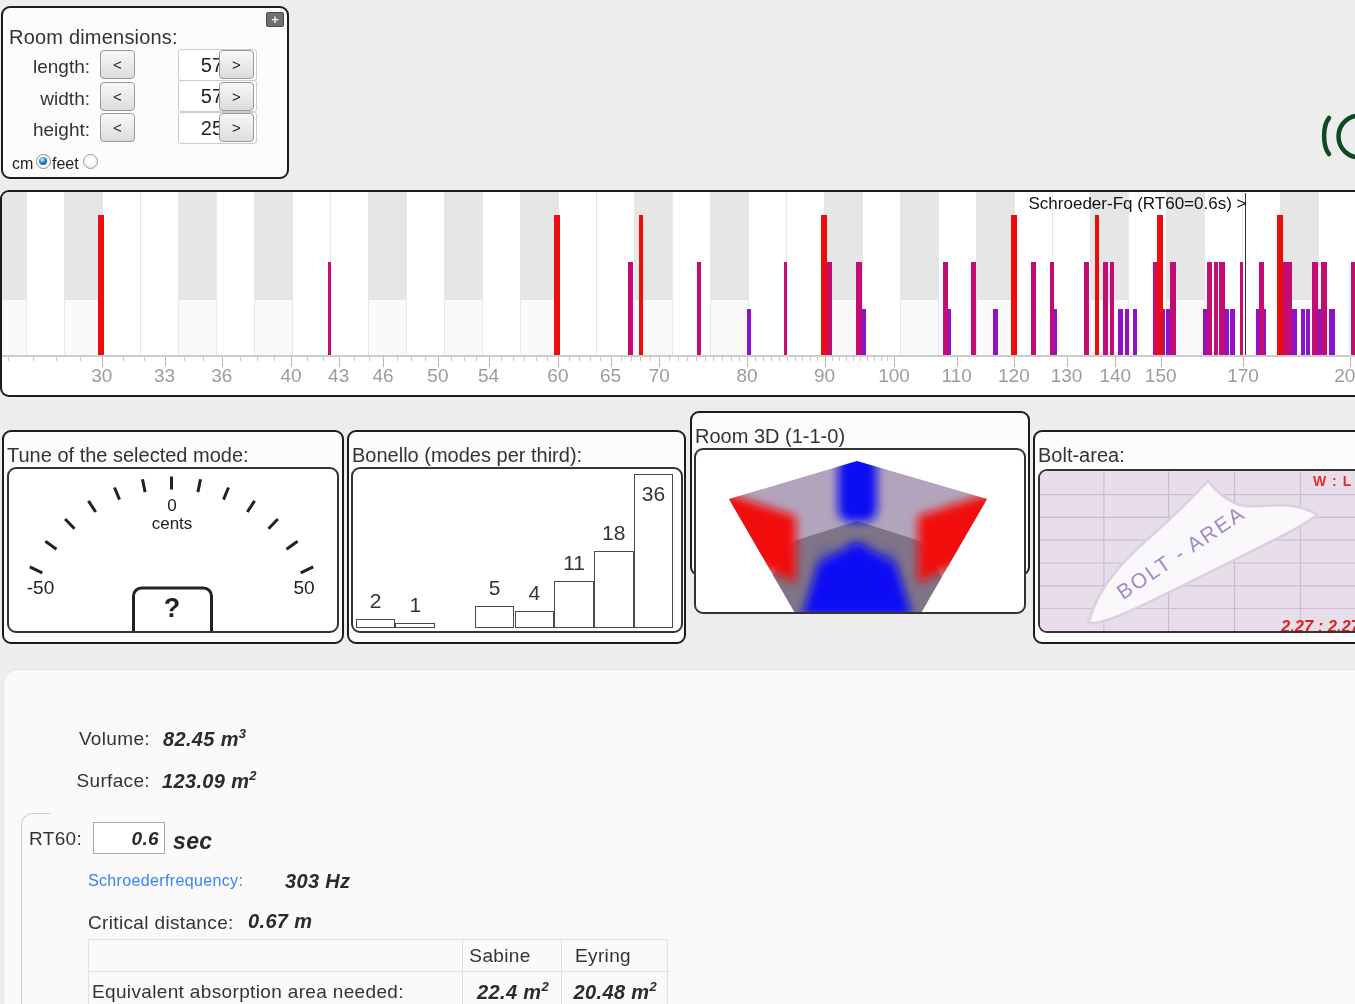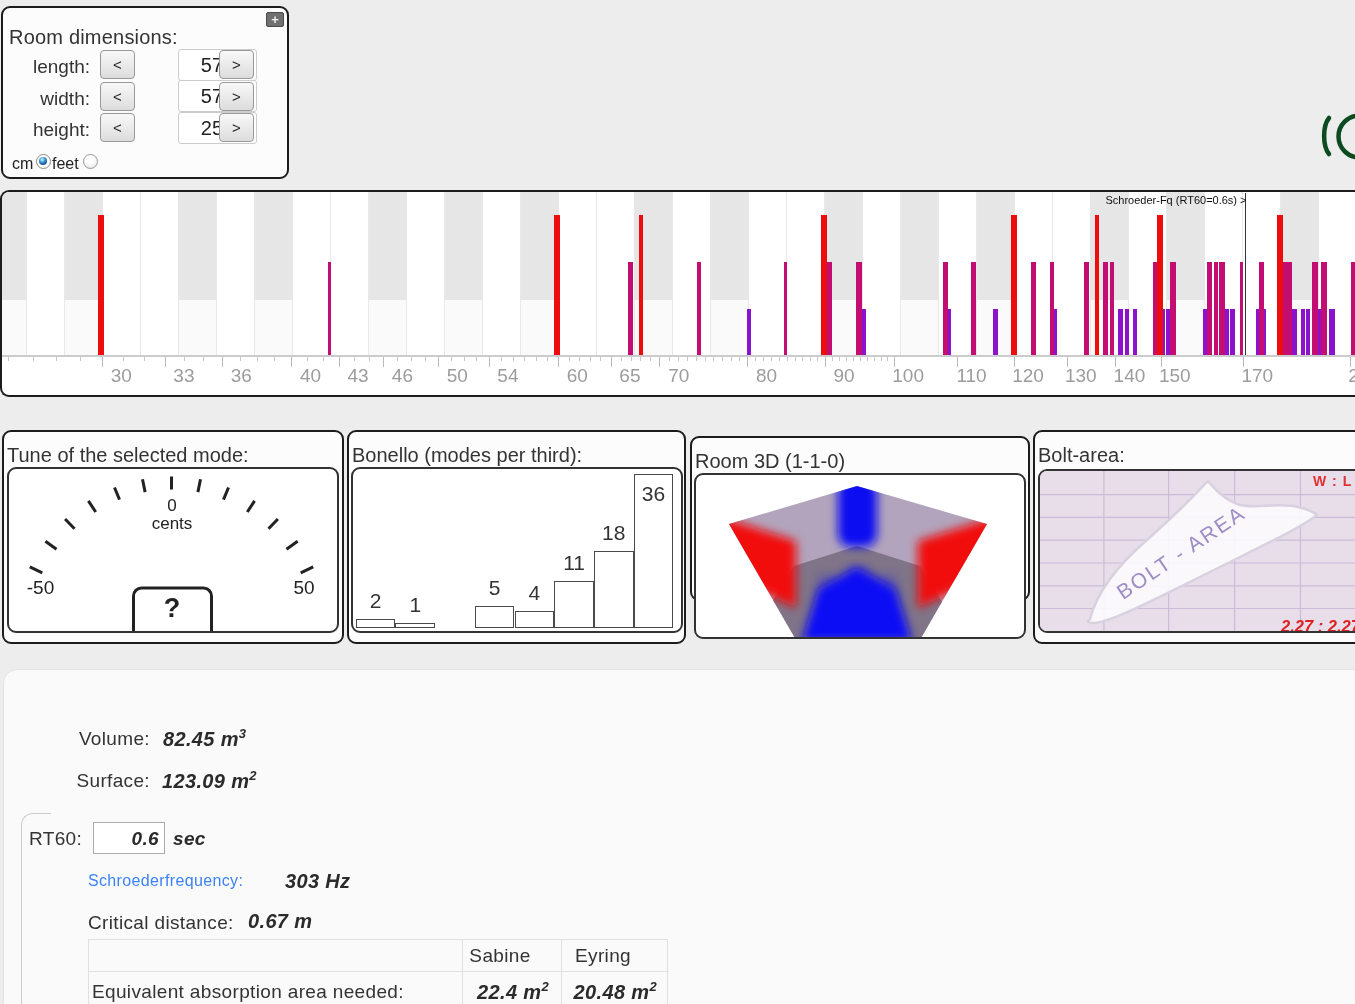--- a/index.html
+++ b/index.html
@@ -1,19 +1,19 @@
 <!DOCTYPE html>
 <html><head><meta charset="utf-8"><style>
 * { margin:0; padding:0; box-sizing:border-box; }
 html,body { width:1355px; height:1004px; overflow:hidden; background:#ededee;
   font-family:"Liberation Sans", sans-serif; }
 .panel { position:absolute; background:#fcfcfc; border:2.5px solid #1c1c1c; border-radius:9px; }
 .ibox { position:absolute; background:#fff; border:2px solid #333; border-radius:9px; overflow:hidden; }
 .ptitle { position:absolute; left:3px; top:12px; font-size:20px; color:#333; white-space:nowrap; }
-.xlab { position:absolute; top:365px; width:60px; text-align:right; font-size:19px; color:#9c9c9c; }
+.xlab { position:absolute; top:365px; width:60px; text-align:center; font-size:19px; color:#9c9c9c; }
 .btn { position:absolute; width:35px; height:29px; border:1px solid #999; border-radius:4px;
   background:linear-gradient(#f8f8f8,#ececec 45%,#dcdcdc); text-align:center; font-size:15px;
   color:#222; line-height:27px; }
 .inp { position:absolute; width:79px; height:32px; border:1px solid #ccc; border-radius:3px;
   background:#fff; text-align:center; font-size:20px; color:#222; line-height:31px;margin-left:40px; }
 .lbl { position:absolute; font-size:19px; color:#333; }
 .biv { font-weight:bold; font-style:italic; color:#2b2b2b; letter-spacing:0.4px; }
 #bp div { letter-spacing:0.35px; }
 sup { font-size:13px; }
 </style></head><body>
@@ -212,21 +212,21 @@
 <div class="xlab" style="left:795.1px">90</div>
 <div class="xlab" style="left:864.5px">100</div>
 <div class="xlab" style="left:927.2px">110</div>
 <div class="xlab" style="left:984.4px">120</div>
 <div class="xlab" style="left:1037.1px">130</div>
 <div class="xlab" style="left:1085.8px">140</div>
 <div class="xlab" style="left:1131.2px">150</div>
 <div class="xlab" style="left:1213.6px">170</div>
 <div class="xlab" style="left:1320.5px">200</div>
 <div style="position:absolute;left:1245.8px;top:193px;width:1px;height:162.5px;background:#333"></div>
-<div style="position:absolute;right:113px;top:194px;font-size:11px;color:#111;white-space:nowrap">Schroeder-Fq (RT60=0.6s) &gt;</div>
+<div style="position:absolute;right:113px;top:194px;font-size:17px;color:#111;white-space:nowrap">Schroeder-Fq (RT60=0.6s) &gt;</div>
 <div style="position:absolute;left:747.3px;top:309.0px;width:3.8px;height:46.5px;background:#8d12cc"></div>
 <div style="position:absolute;left:862.1px;top:309.0px;width:3.8px;height:46.5px;background:#8d12cc"></div>
 <div style="position:absolute;left:862.8px;top:309.0px;width:3.8px;height:46.5px;background:#8d12cc"></div>
 <div style="position:absolute;left:947.7px;top:309.0px;width:3.8px;height:46.5px;background:#8d12cc"></div>
 <div style="position:absolute;left:993.6px;top:309.0px;width:3.8px;height:46.5px;background:#8d12cc"></div>
 <div style="position:absolute;left:994.8px;top:309.0px;width:3.8px;height:46.5px;background:#8d12cc"></div>
 <div style="position:absolute;left:1053.3px;top:309.0px;width:3.8px;height:46.5px;background:#8d12cc"></div>
 <div style="position:absolute;left:1054.0px;top:309.0px;width:3.8px;height:46.5px;background:#8d12cc"></div>
 <div style="position:absolute;left:1118.4px;top:309.0px;width:3.8px;height:46.5px;background:#8d12cc"></div>
 <div style="position:absolute;left:1119.9px;top:309.0px;width:3.8px;height:46.5px;background:#8d12cc"></div>
@@ -370,21 +370,21 @@
 <div style="position:absolute;left:201.2px;top:112.1px;width:39.7px;height:47.1px;background:#fff;border:1.6px solid #4a4a4a;box-sizing:border-box"></div>
 <div style="position:absolute;left:191.2px;top:82.1px;width:59.7px;text-align:center;font-size:21px;color:#333">11</div>
 <div style="position:absolute;left:240.9px;top:82.2px;width:39.7px;height:77.0px;background:#fff;border:1.6px solid #4a4a4a;box-sizing:border-box"></div>
 <div style="position:absolute;left:230.9px;top:52.2px;width:59.7px;text-align:center;font-size:21px;color:#333">18</div>
 <div style="position:absolute;left:280.6px;top:5.2px;width:39.7px;height:154.0px;background:#fff;border:1.6px solid #4a4a4a;box-sizing:border-box"></div>
 <div style="position:absolute;left:270.6px;top:13.2px;width:59.7px;text-align:center;font-size:21px;color:#333">36</div>
     </div>
   </div>
 </div>
 
-<div class="panel" style="left:690px;top:436px;width:340px;height:165px">
+<div class="panel" style="left:690px;top:411px;width:340px;height:165px">
   <div class="ptitle">Room 3D (1-1-0)</div>
   <div class="ibox" style="left:2px;top:34.5px;width:332px;height:166px">
     <svg width="328" height="162" viewBox="0 0 328 162">
       <defs>
         <clipPath id="sil">
             <polygon points="161,11 291,49 225,163 99,163 33,49"></polygon>
           </clipPath>
         <filter id="b5" x="-40%" y="-40%" width="180%" height="180%">
             <feGaussianBlur stdDeviation="5"></feGaussianBlur>
           </filter>
@@ -442,21 +442,21 @@
   <div style="position:absolute;left:0px;top:58px;width:146px;text-align:right;font-size:19px;color:#333">Volume:</div>
   <div class="biv" style="position:absolute;left:159px;top:56px;font-size:20px">82.45 m<sup>3</sup></div>
   <div style="position:absolute;left:0px;top:100px;width:146px;text-align:right;font-size:19px;color:#333">Surface:</div>
   <div class="biv" style="position:absolute;left:158px;top:98px;font-size:20px">123.09 m<sup>2</sup></div>
 
   <div style="position:absolute;left:17px;top:143px;width:30px;height:300px;border-left:1px solid #ccc;border-top:1px solid #ccc;border-top-left-radius:12px"></div>
 
   <div style="position:absolute;left:25px;top:158px;font-size:19px;color:#333">RT60:</div>
   <div style="position:absolute;left:89px;top:152px;width:72px;height:32px;border:1px solid #aaa;background:#fff"></div>
   <div class="biv" style="position:absolute;left:89px;top:158px;width:66px;text-align:right;font-size:19px">0.6</div>
-  <div class="biv" style="position:absolute;left:169px;top:158px;font-size:19px">sec</div>
+  <div class="biv" style="position:absolute;left:169px;top:158px;font-size:23px">sec</div>
   <div style="position:absolute;left:84px;top:202px;font-size:16px;color:#3b82f6">Schroederfrequency:</div>
   <div class="biv" style="position:absolute;left:281px;top:200px;font-size:20px">303 Hz</div>
   <div style="position:absolute;left:84px;top:242px;font-size:19px;color:#333">Critical distance:</div>
   <div class="biv" style="position:absolute;left:244px;top:240px;font-size:20px">0.67 m</div>
 
   <div style="position:absolute;left:84px;top:269px;width:580px;height:70px;border:1px solid #e0e0e0;border-bottom:none">
     <div style="position:absolute;left:372.7px;top:0;width:1px;height:70px;background:#e0e0e0"></div>
     <div style="position:absolute;left:471.9px;top:0;width:1px;height:70px;background:#e0e0e0"></div>
     <div style="position:absolute;left:0;top:30.7px;width:580px;height:1px;background:#e0e0e0"></div>
     <div style="position:absolute;left:373px;top:5px;width:76px;text-align:center;font-size:19px;color:#333">Sabine</div>

